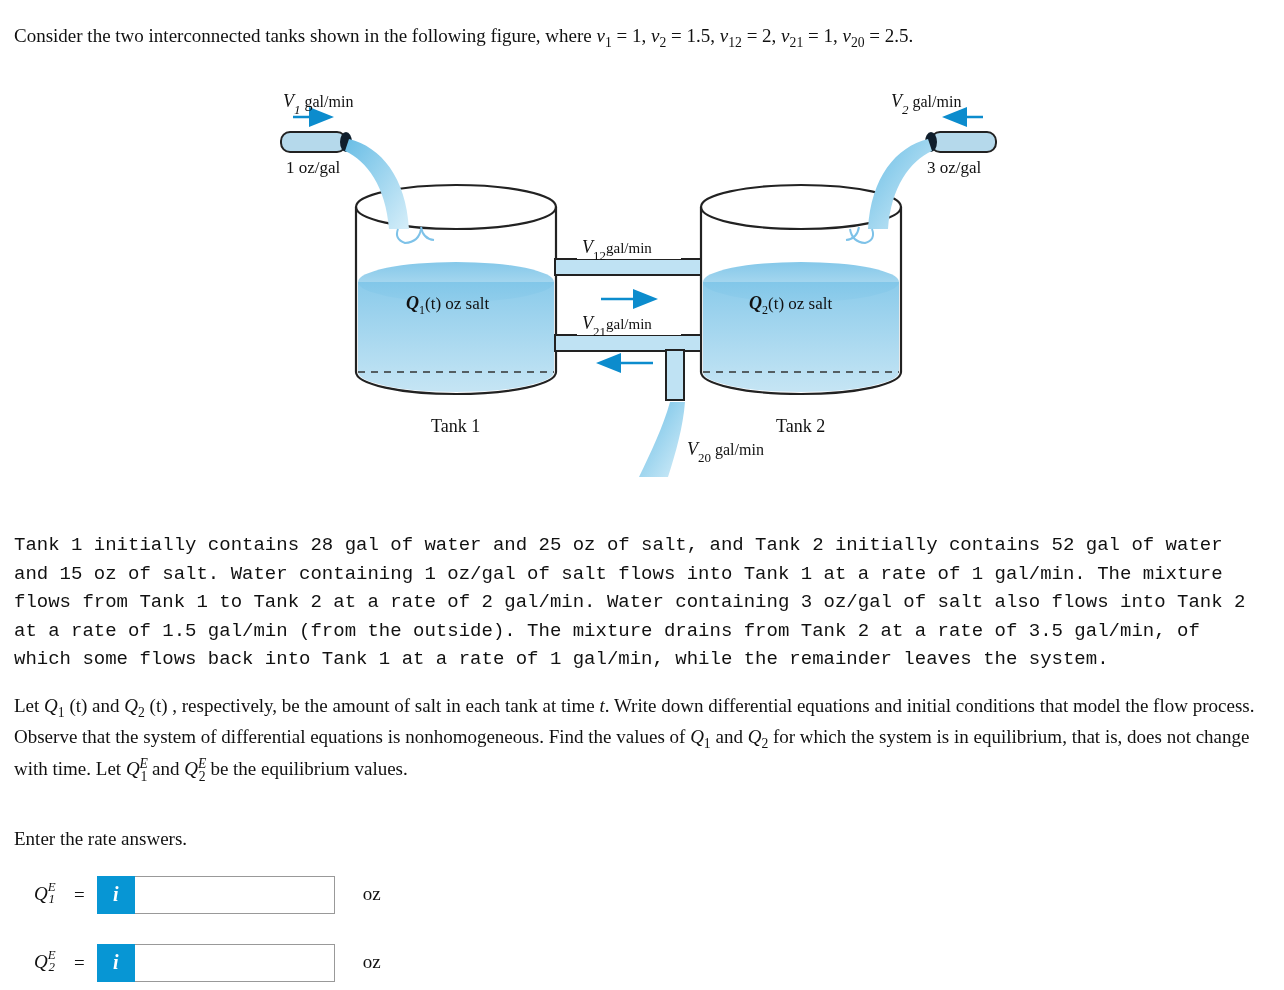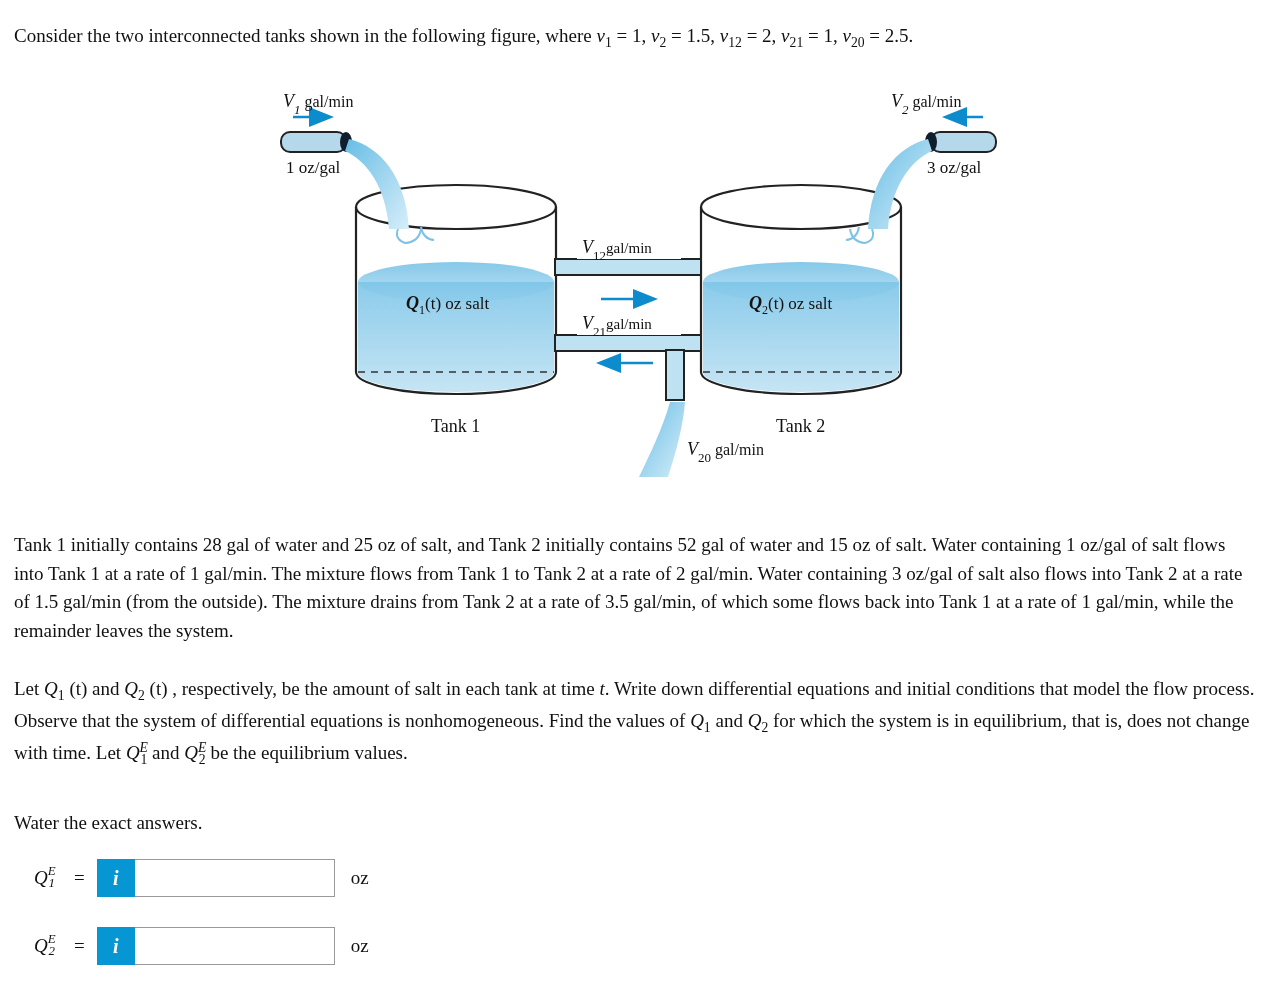--- a/index.html
+++ b/index.html
@@ -1,32 +1,32 @@
 <!DOCTYPE html>
 <html><head>
   <meta charset="utf-8">
   <style>
     * { margin:0; padding:0; box-sizing:border-box; }
     body { font-family: Georgia, 'Times New Roman', serif; color:#111; padding:22px 26px 40px 14px; width:1284px; }
     .intro, .para, .let-para, .enter-label, .oz-unit, .eq-label { font-size:19px; line-height:1.5; }
     .intro { margin-bottom:2px; }
-    .para  { margin-bottom:30px; }
+    .para  { margin-bottom:18px;font-family:Liberation Mono, monospace; }
     .let-para { margin-bottom:38px; }
     .enter-label { margin-bottom:22px; }
     .figure-wrap { display:flex; justify-content:center; margin:24px 0 34px 0; }
     svg.figure { width:730px; height:auto; }
     
     .answer-row { display:flex; align-items:center; gap:12px; margin-bottom:30px; }
     .eq-label { font-style:italic; width:48px; display:flex; align-items:center; justify-content:flex-end;}
     .eq-label .sup { font-size:.68em; position:relative; top:-0.6em; }
     .eq-label .sub { font-size:.68em; position:relative; bottom:-0.35em; left:-0.55em;}
     .equals { font-size:19px; }
     .info-btn { width:38px; height:38px; background:#0796d4; border:none; display:flex; align-items:center; justify-content:center; color:#fff; font-weight:bold; font-family:Georgia,serif; font-style:italic; font-size:20px; cursor:pointer; }
     .answer-input{ width:200px; height:38px; border:1px solid #999; border-left:none; padding:4px 8px; font-size:18px; }
-    .oz-unit { margin-left:4px; }
+    .oz-unit { margin-left:16px; }
     
     .it { font-style:italic; }
     .sub{ font-size:.72em; vertical-align:sub; }
     .sup{ font-size:.72em; vertical-align:super; }
     .math-txt { font-family: Georgia,serif; font-style:italic; }
   </style>
 </head>
 <body>
 
 <p class="intro">
@@ -140,21 +140,21 @@
   <span class="it">Q</span><span class="sub">1</span>
   <span> and </span>
   <span class="it">Q</span><span class="sub">2</span>
   <span> for which the system is in equilibrium, that is, does not change with time. Let </span>
   <span class="it">Q</span><span class="sup it">E</span><span class="sub" style="margin-left:-0.55em">1</span>
   <span> and </span>
   <span class="it">Q</span><span class="sup it">E</span><span class="sub" style="margin-left:-0.55em">2</span>
   <span> be the equilibrium values.</span>
 </p>
 
-<p class="enter-label">Water the exact answers.</p>
+<p class="enter-label">Enter the rate answers.</p>
 
 <div class="answer-row">
   <span class="eq-label">
     <span class="it">Q</span>
       <span class="sup it">E</span>
       <span class="sub">1</span>
   </span>
   <span class="equals">=</span>
   <div style="display:flex;">
     <button class="info-btn">i</button>

